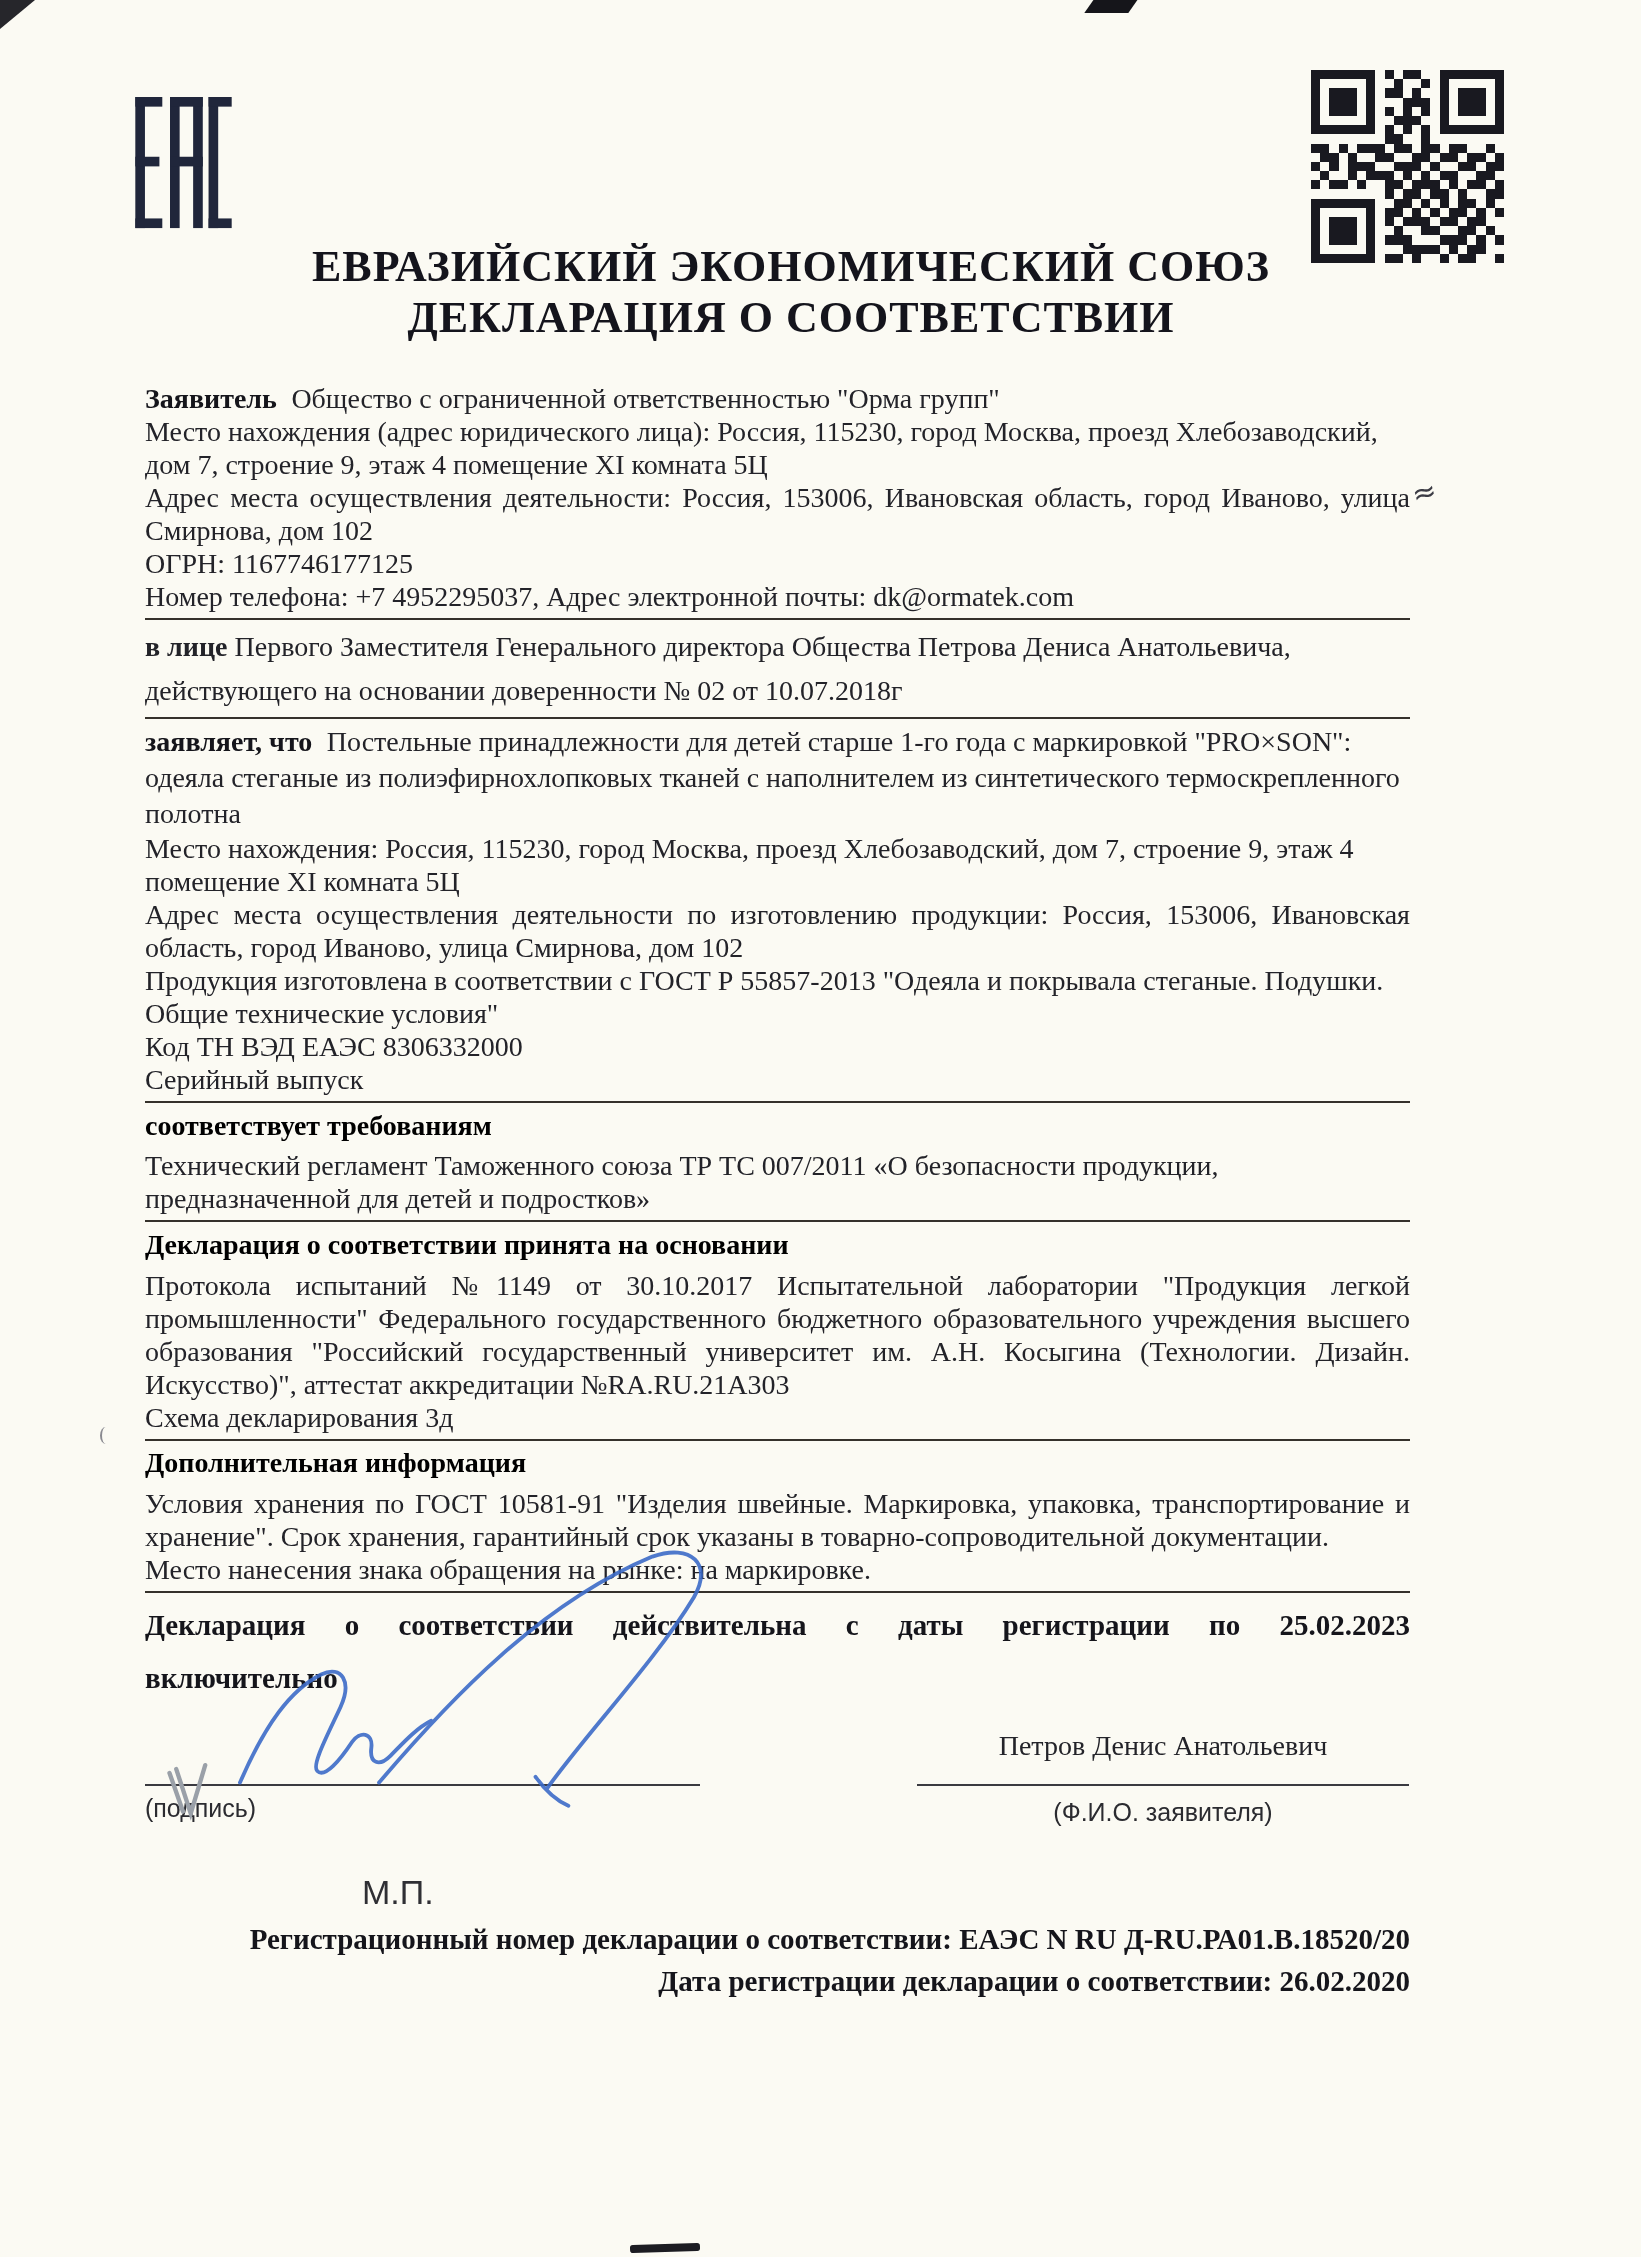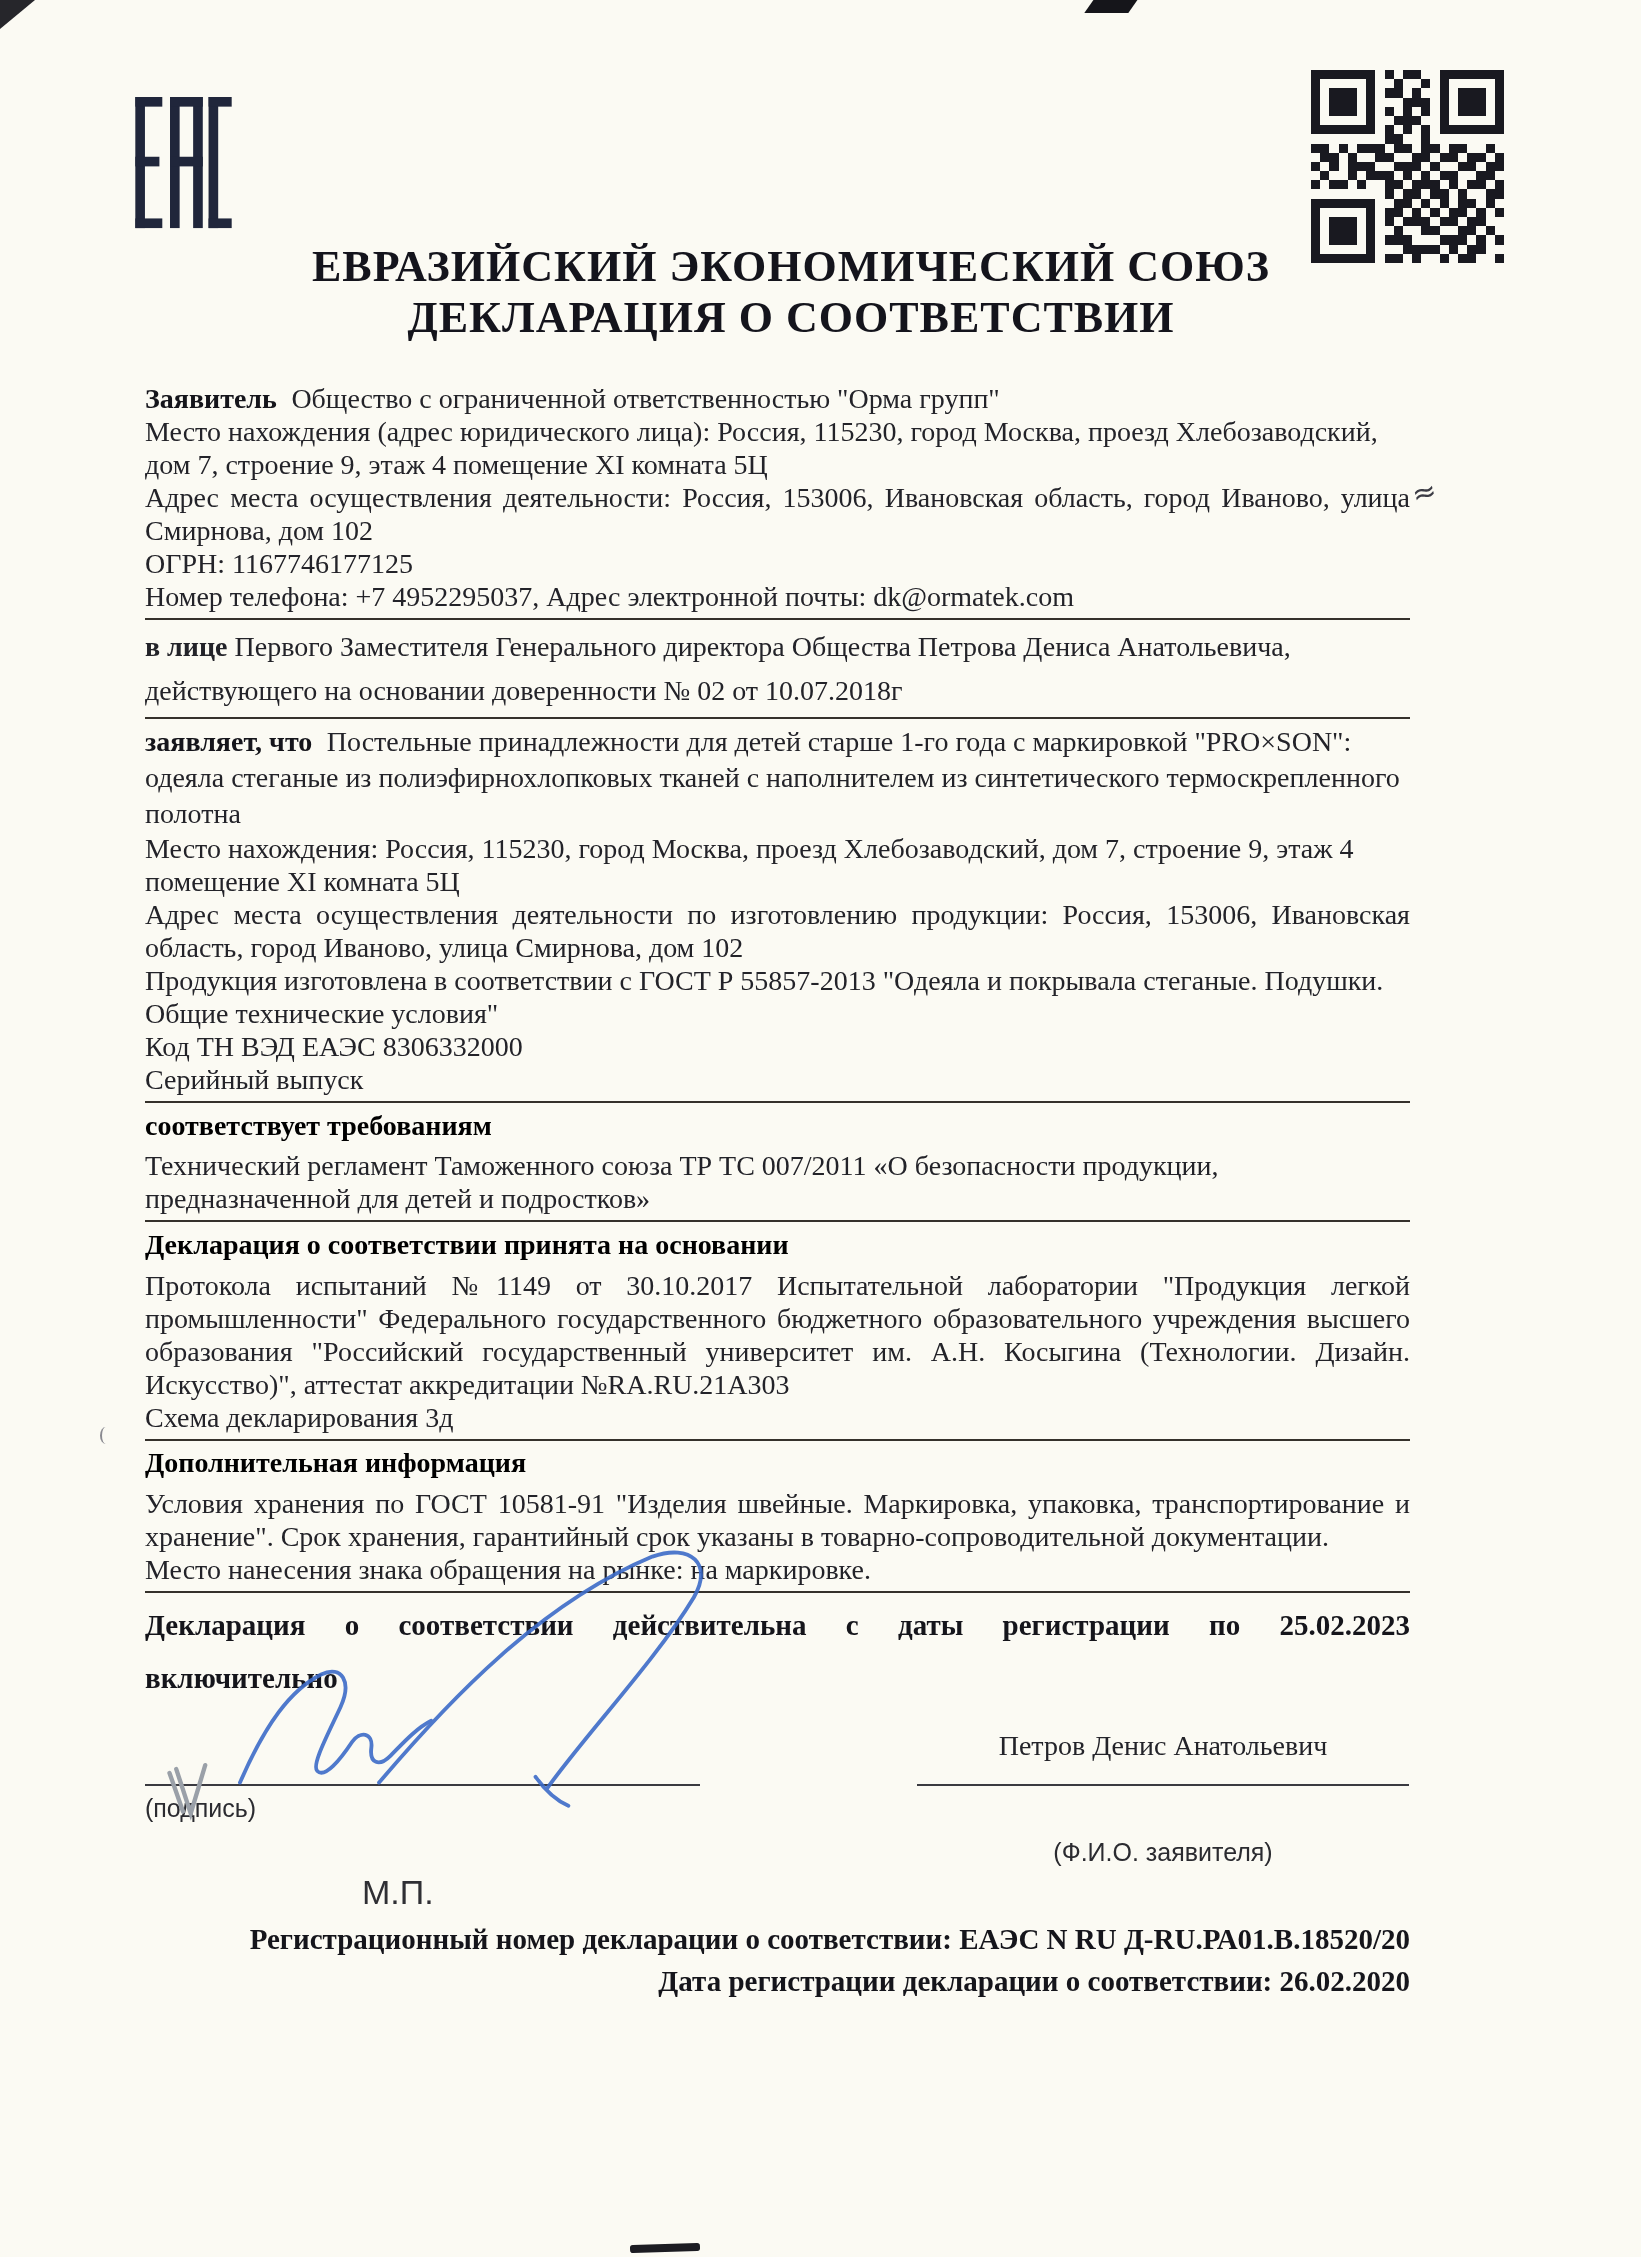--- a/index.html
+++ b/index.html
@@ -18,21 +18,21 @@
   hr.rule{border:none;border-top:2.5px solid #35312b;margin:4.8px 0;}
   .validity{font-weight:bold;font-size:29px;line-height:53px;margin-top:5.8px;color:#15151b;}
   .validity .l1{display:block;text-align:justify;text-align-last:justify;}
   .sig-area{position:relative;height:214px;margin-top:3.9px;}
   .sig-line{position:absolute;border-top:2.9px solid #3a3a40;height:0;}
   .l-line{left:0;top:75px;width:555px;}
   .r-line{left:772px;top:75px;width:492px;}
   .sans-cap{position:absolute;font-family:"Liberation Sans",sans-serif;font-size:25px;color:#2b2b30;}
   .cap-sign{left:0;top:85px;width:555px;text-align:left;}
   .fio-name{position:absolute;left:772px;top:21px;width:492px;text-align:center;font-size:28px;}
-  .cap-fio{left:772px;top:89px;width:492px;text-align:center;margin-top:40px;}
+  .cap-fio{left:772px;top:89px;width:492px;text-align:center;}
   .mp{position:absolute;left:217px;top:164px;font-family:"Liberation Sans",sans-serif;
       font-size:34px;color:#2f2f34;}
   .stamp{position:absolute;left:92px;top:27px;z-index:-1;opacity:.9;}
   .sig-strokes{position:absolute;left:-19.3px;top:-164px;z-index:2;pointer-events:none;}
   .reg{font-weight:bold;font-size:29px;color:#15151b;text-align:right;}
   .reg-date{margin-top:9px;}
   .eac{position:absolute;left:135px;top:97px;}
   .qr{position:absolute;left:1311px;top:70px;}
   .art-tl{position:absolute;left:0;top:0;width:0;height:0;
           border-top:29px solid #26262b;border-right:35px solid transparent;}

